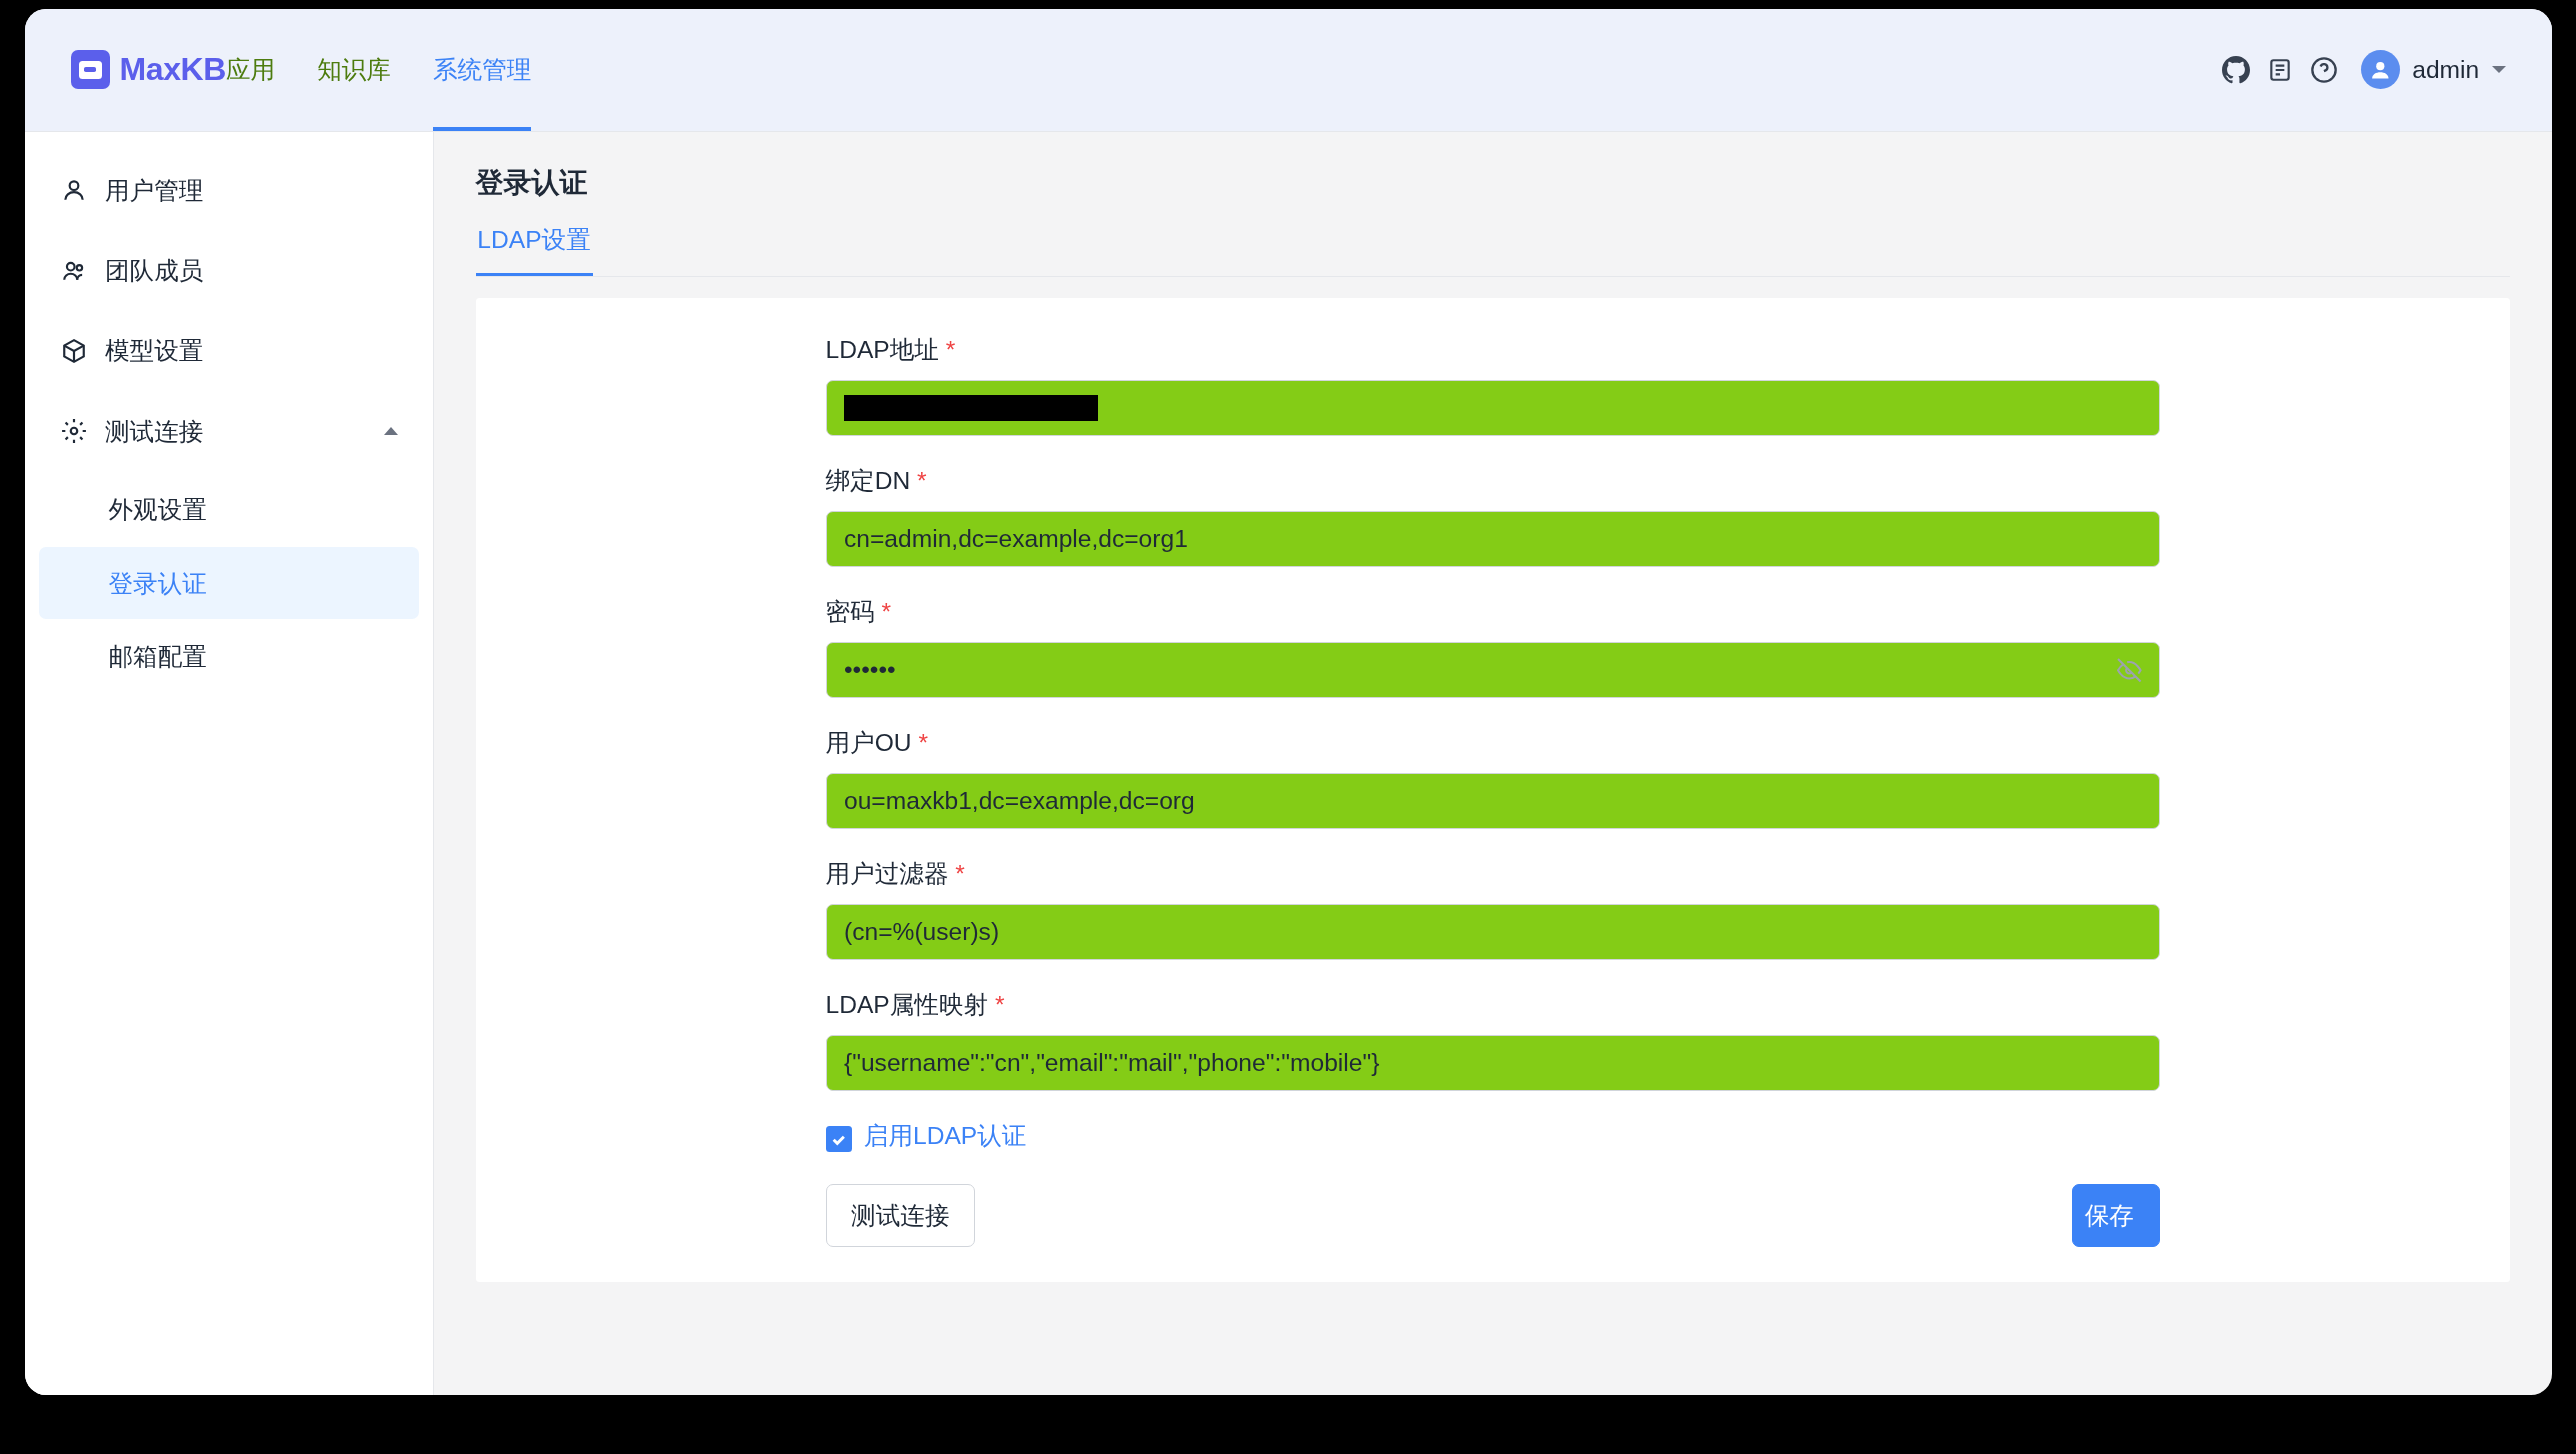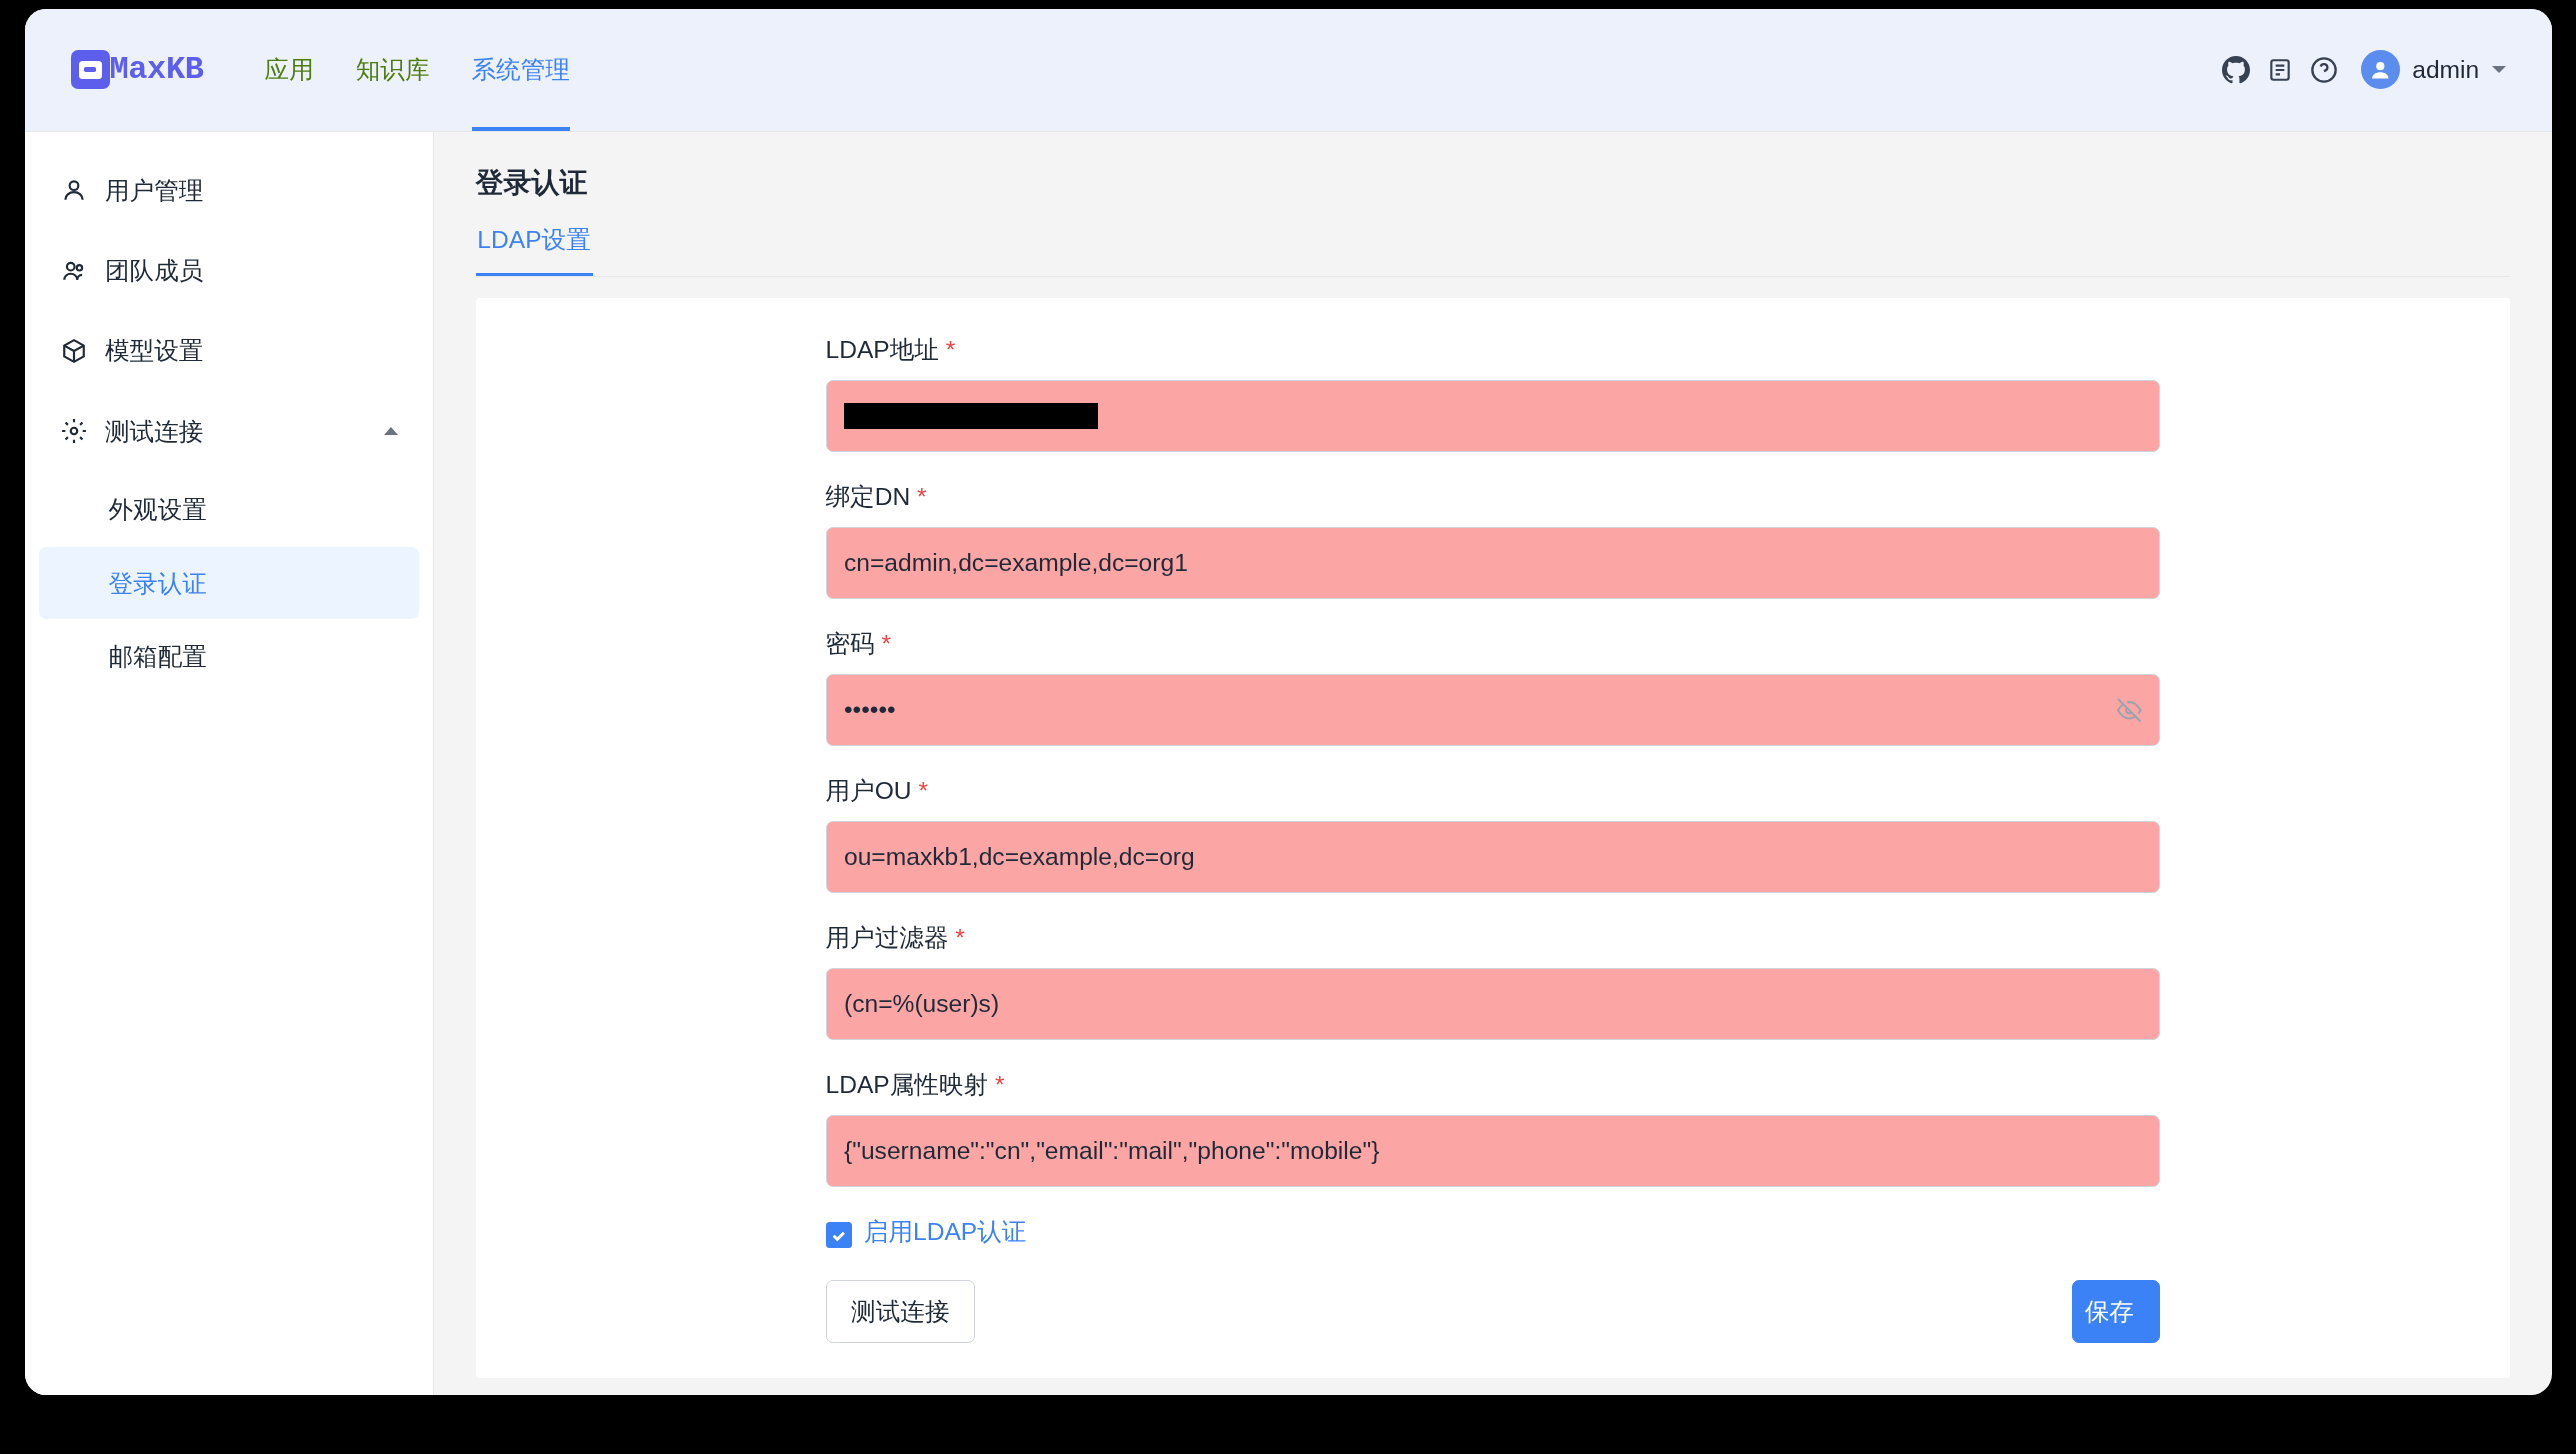--- a/index.html
+++ b/index.html
@@ -29,23 +29,21 @@
       height: 123px;
       background: #edf1fb;
       display: flex;
       align-items: center;
       padding: 0 46px;
       border-bottom: 0.9px solid #e5e7eb;
     }
     .logo {
       display: flex;
       align-items: center;
-      gap: 0;
-      margin-right: 61px;
-      font-family: Liberation Mono, monospace;
+      gap: 10px;
     }
     .logo-icon {
       width: 39px;
       height: 39px;
       background: #5b5feb;
       border-radius: 7px;
       display: flex;
       align-items: center;
       justify-content: center;
       position: relative;
@@ -244,27 +242,27 @@
       color: #1f2937;
       margin-bottom: 14px;
       display: block;
     }
     .required::after {
       content: ' *';
       color: #ef4444;
     }
     .form-input {
       width: 100%;
-      height: 72px;
+      height: 56px;
       border: 0.9px solid #d1d5db;
       border-radius: 7px;
       padding: 0 17.5px;
       font-size: 24.6px;
       color: #1f2937;
-      background: #fca5a5;
+      background: #84cc16;
     }
     .redacted-value {
       display: inline-block;
       width: 254px;
       height: 26px;
       background: #000;
       vertical-align: middle;
     }
     .input-wrapper {
       position: relative;

